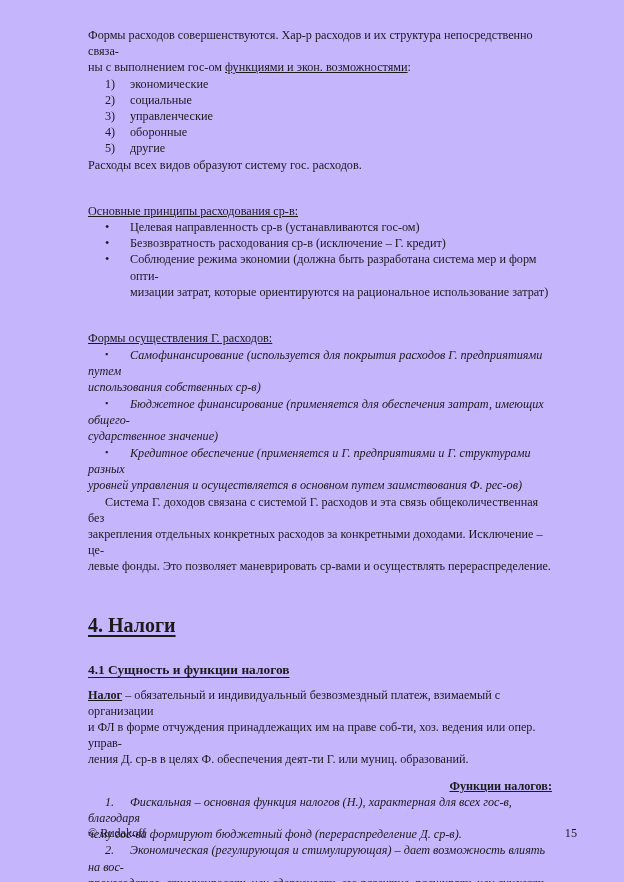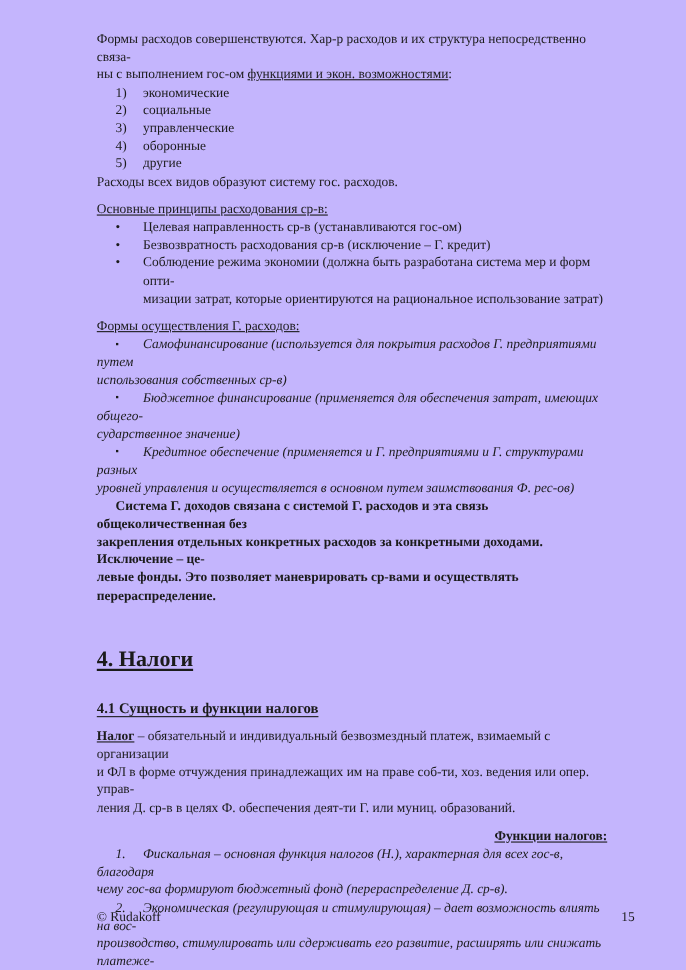--- a/index.html
+++ b/index.html
@@ -9,24 +9,24 @@
     color:#1b1b1b;
   }
   .page { position:relative; width:624px; height:882px; background:#c4b5fd; overflow:hidden; }
   .content {
     position:absolute; left:88px; top:27px; width:464px;
     font-size:12.2px; line-height:16.2px;
   }
   p { margin:0; white-space:pre-line; }
   .u  { text-decoration:underline; }
   .b  { font-weight:bold;text-align:right; }
-  .ind { text-indent:17px;font-weight:bold; }
+  .ind { text-indent:17px; }
   .mt9  { margin-top:9px; }
   .mt10 { margin-top:10px; }
-  .mt14 { margin-top:9px; }
+  .mt14 { margin-top:30px; }
   
   .numrow, .bulrow { position:relative; padding-left:42px; white-space:pre-line; }
   .numrow .mark, .bulrow .mark { position:absolute; left:17px; top:0; }
   .bulrow .mark { font-size:12.2px; }
   
   .sq { text-indent:17px;font-style:italic; }
   .sqmark { display:inline-block; width:25px; text-indent:0; }
   .sqb { font-size:8.5px; vertical-align:1.5px; }
   h1 {
     margin:34px 0 0 0; font-size:20px; line-height:32px; font-weight:bold;

